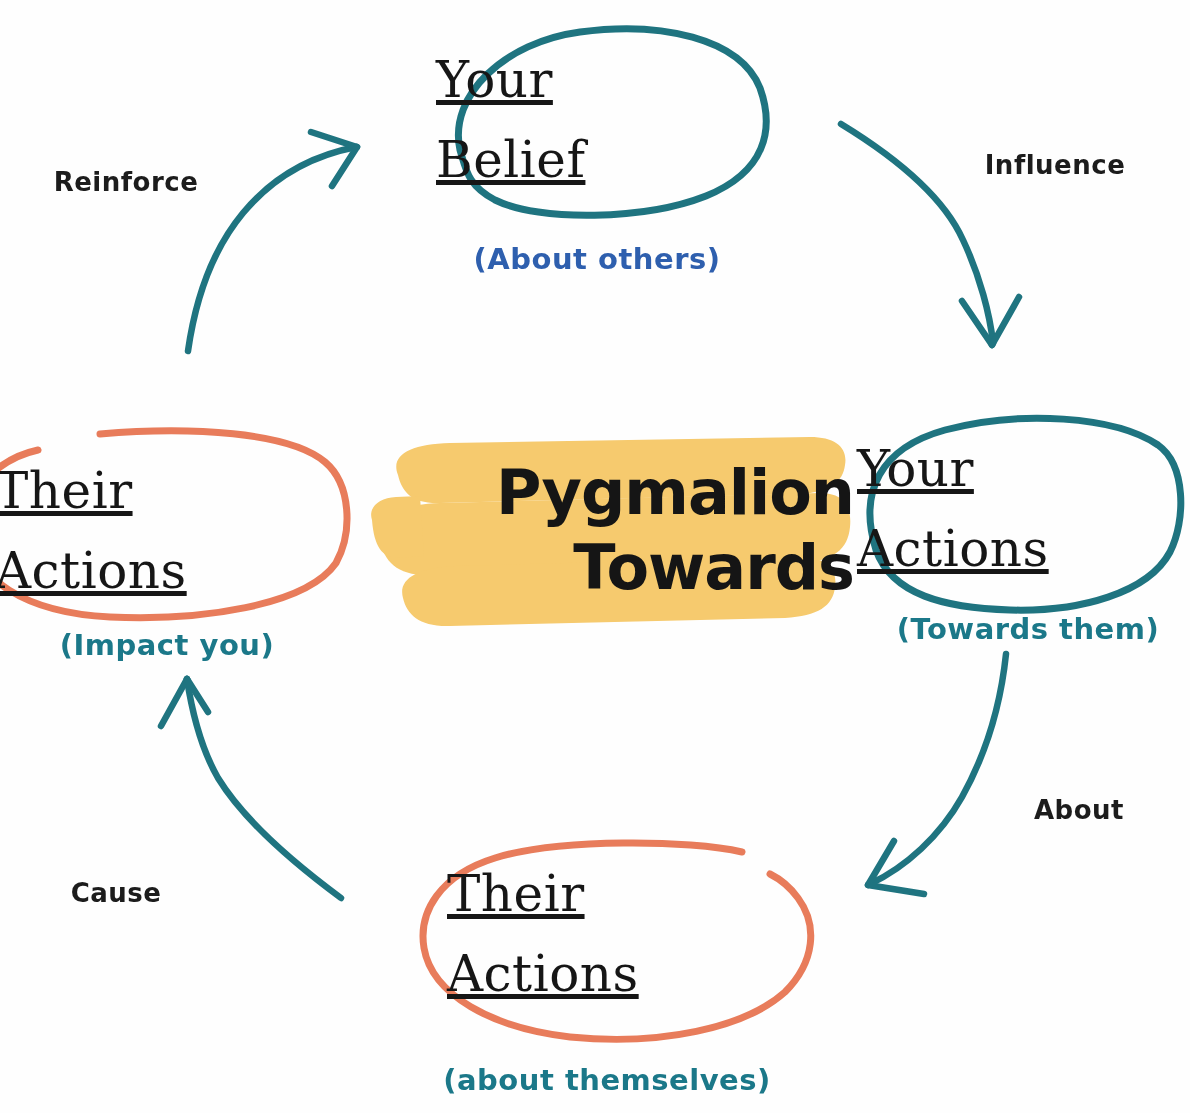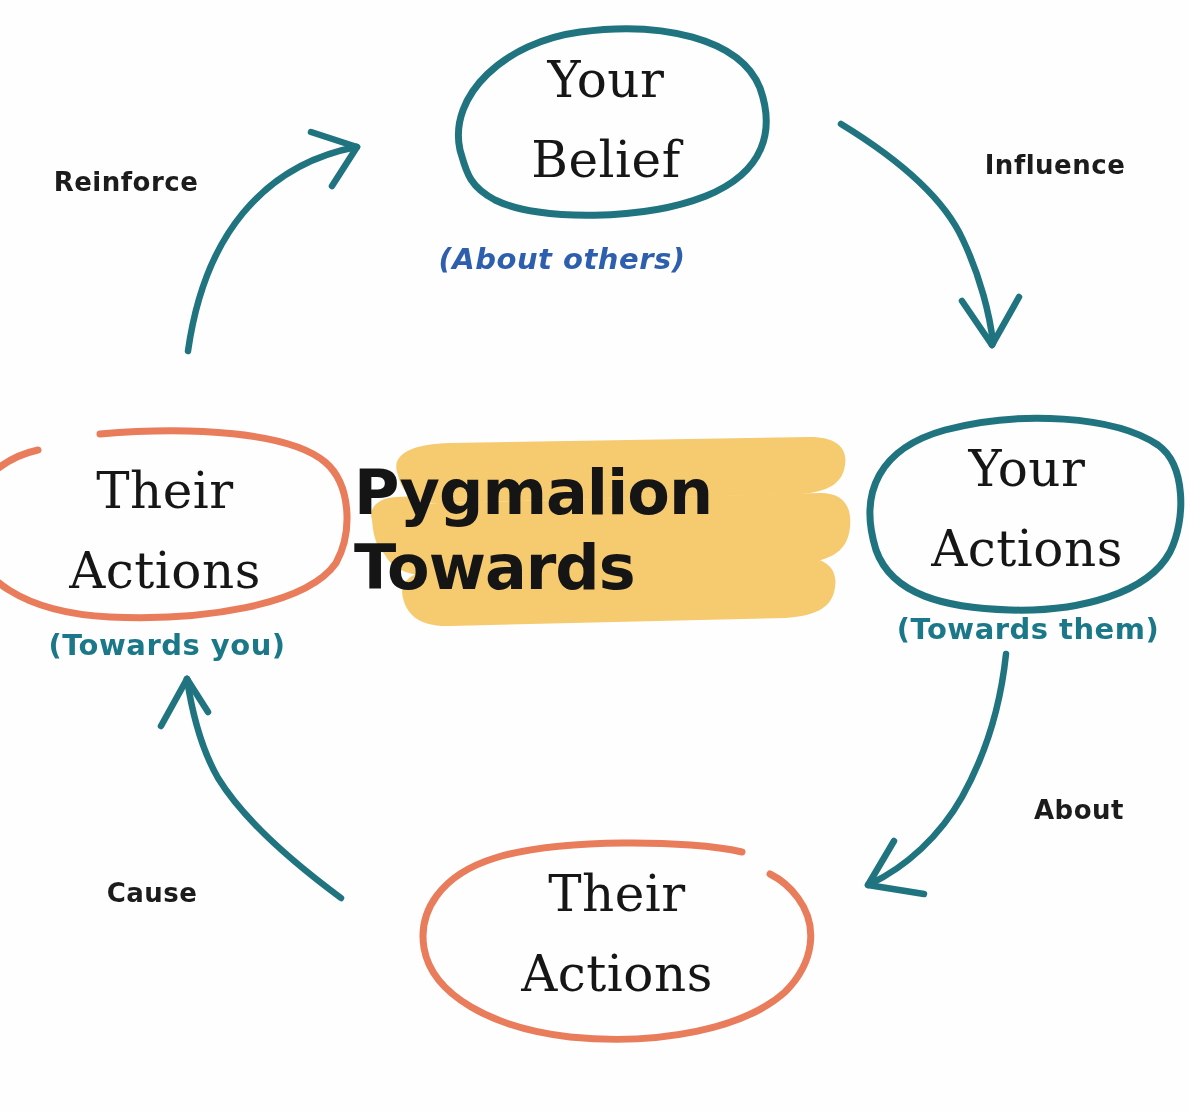--- a/index.html
+++ b/index.html
@@ -18,27 +18,28 @@
   .layer-svg {
     position: absolute;
     inset: 0;
     width: 1190px;
     height: 1113px;
   }
   
   .node-text {
     position: absolute;
     width: 340px;
-    text-align: center;
+    text-align: left;
     font-family: "DejaVu Serif", serif;
     font-size: 50px;
     line-height: 80px;
     color: #161616;
     letter-spacing: 0.5px;
     white-space: nowrap;
+    text-decoration: underline;
   }
   
   .sub-label {
     position: absolute;
     transform: translateX(-50%);
     font-family: "DejaVu Sans", sans-serif;
     font-size: 29px;
     font-weight: 700;
     letter-spacing: 0.5px;
     white-space: nowrap;
@@ -54,21 +55,21 @@
     color: #1c1c1c;
     letter-spacing: 0.5px;
     white-space: nowrap;
   }
   
   .title-text {
     position: absolute;
     left: 354px;
     top: 455px;
     width: 500px;
-    text-align: left;
+    text-align: right;
     font-family: "DejaVu Sans", sans-serif;
     font-size: 62px;
     font-weight: 700;
     line-height: 75px;
     letter-spacing: -1px;
     color: #151515;
   }
   .stroke-teal { stroke: #1f7480; fill: none; stroke-linecap: round; stroke-linejoin: round; }
   .stroke-coral { stroke: #e87c5b; fill: none; stroke-linecap: round; stroke-linejoin: round; }
   .brush { fill: #f6ca6e; }
@@ -116,37 +117,38 @@
 
   <div class="title-text">
     <div>Pygmalion</div>
     <div>Towards</div>
   </div>
 
   <div class="node-text" style="left:436px; top:40px;">
     <div>Your</div>
     <div>Belief</div>
   </div>
-  <div class="sub-label blue-text" style="left:562px; top:242px;font-style:italic;">(About others)</div>
+  <div class="sub-label blue-text" style="left:597px; top:242px;">(About others)</div>
 
   <div class="node-text" style="left:857px; top:429px;">
     <div>Your</div>
     <div>Actions</div>
   </div>
   <div class="sub-label teal-text" style="left:1028px; top:612px;">(Towards them)</div>
 
   <div class="node-text" style="left:-5px; top:451px;">
     <div>Their</div>
     <div>Actions</div>
   </div>
-  <div class="sub-label teal-text" style="left:167px; top:628px;">(Towards you)</div>
+  <div class="sub-label teal-text" style="left:167px; top:628px;">(Impact you)</div>
 
   <div class="node-text" style="left:447px; top:854px;">
     <div>Their</div>
     <div>Actions</div>
   </div>
+  <div class="sub-label teal-text" style="left:607px; top:1063px;">(about themselves)</div>
 
   <div class="arrow-label" style="left:126px; top:167px;">Reinforce</div>
   <div class="arrow-label" style="left:1055px; top:150px;">Influence</div>
   <div class="arrow-label" style="left:1079px; top:795px;">About</div>
-  <div class="arrow-label" style="left:116px; top:878px;margin-left:36px;">Cause</div>
+  <div class="arrow-label" style="left:116px; top:878px;">Cause</div>
 
 </div>
 
 </body></html>

